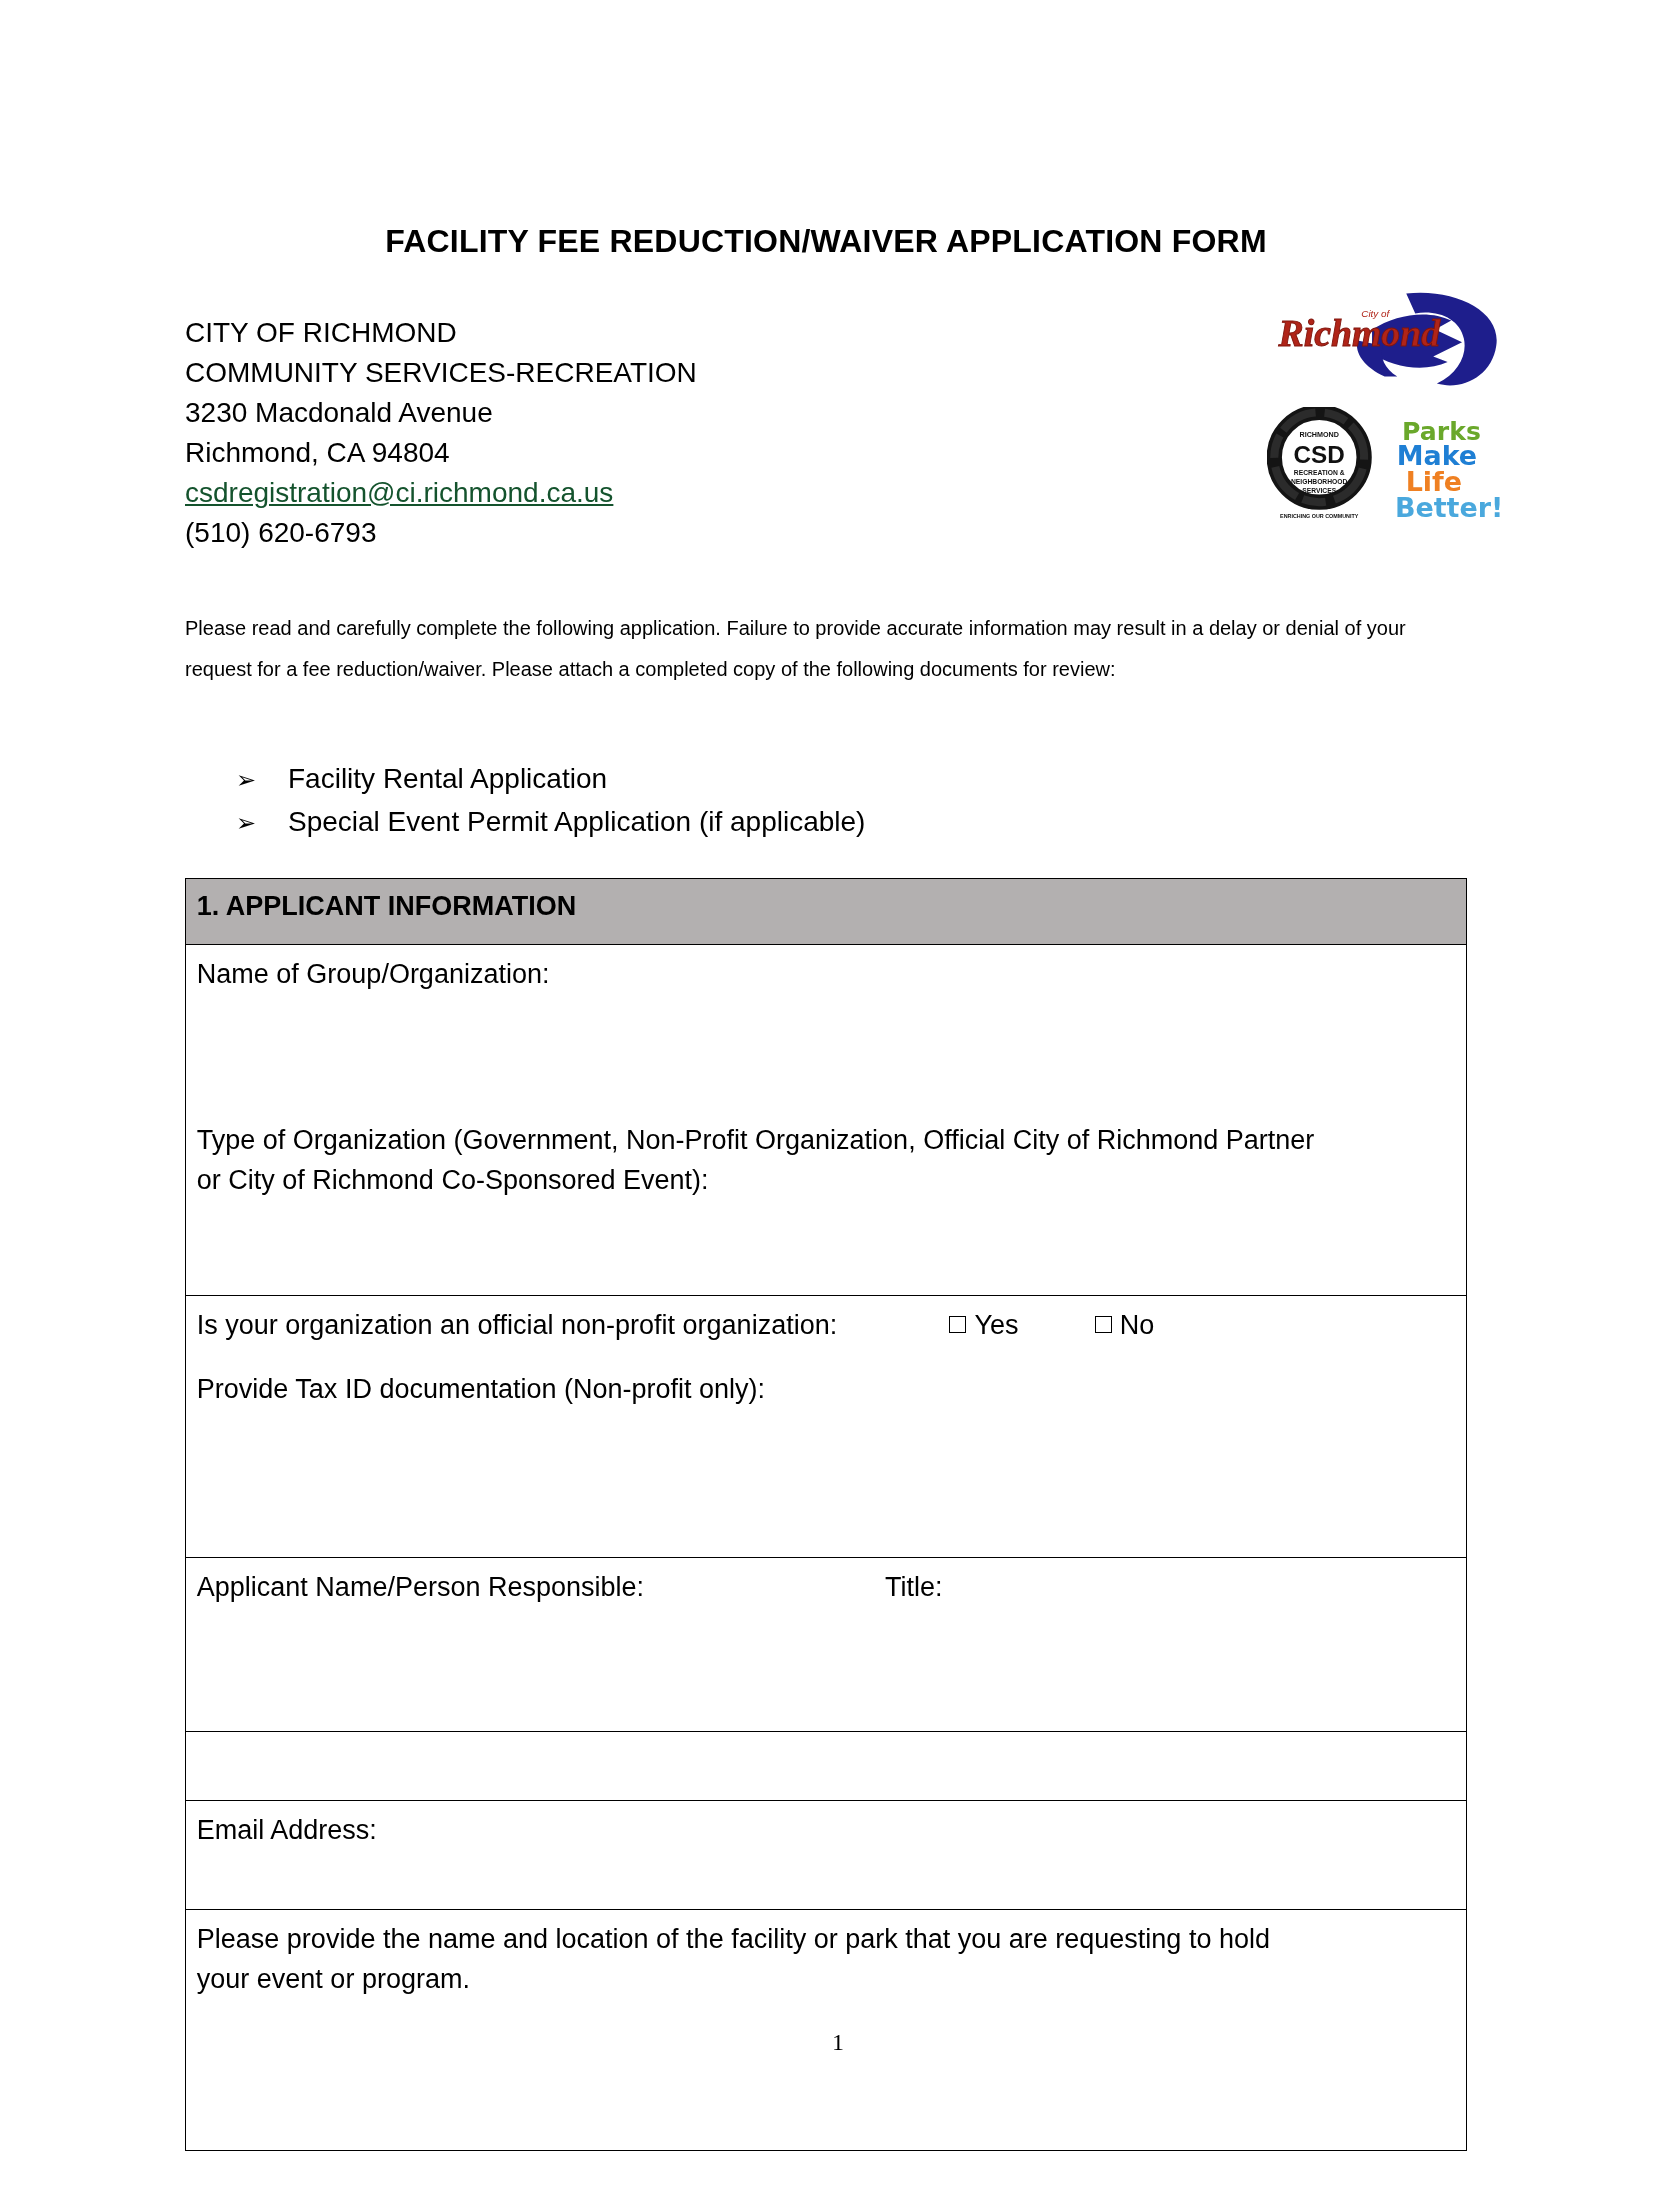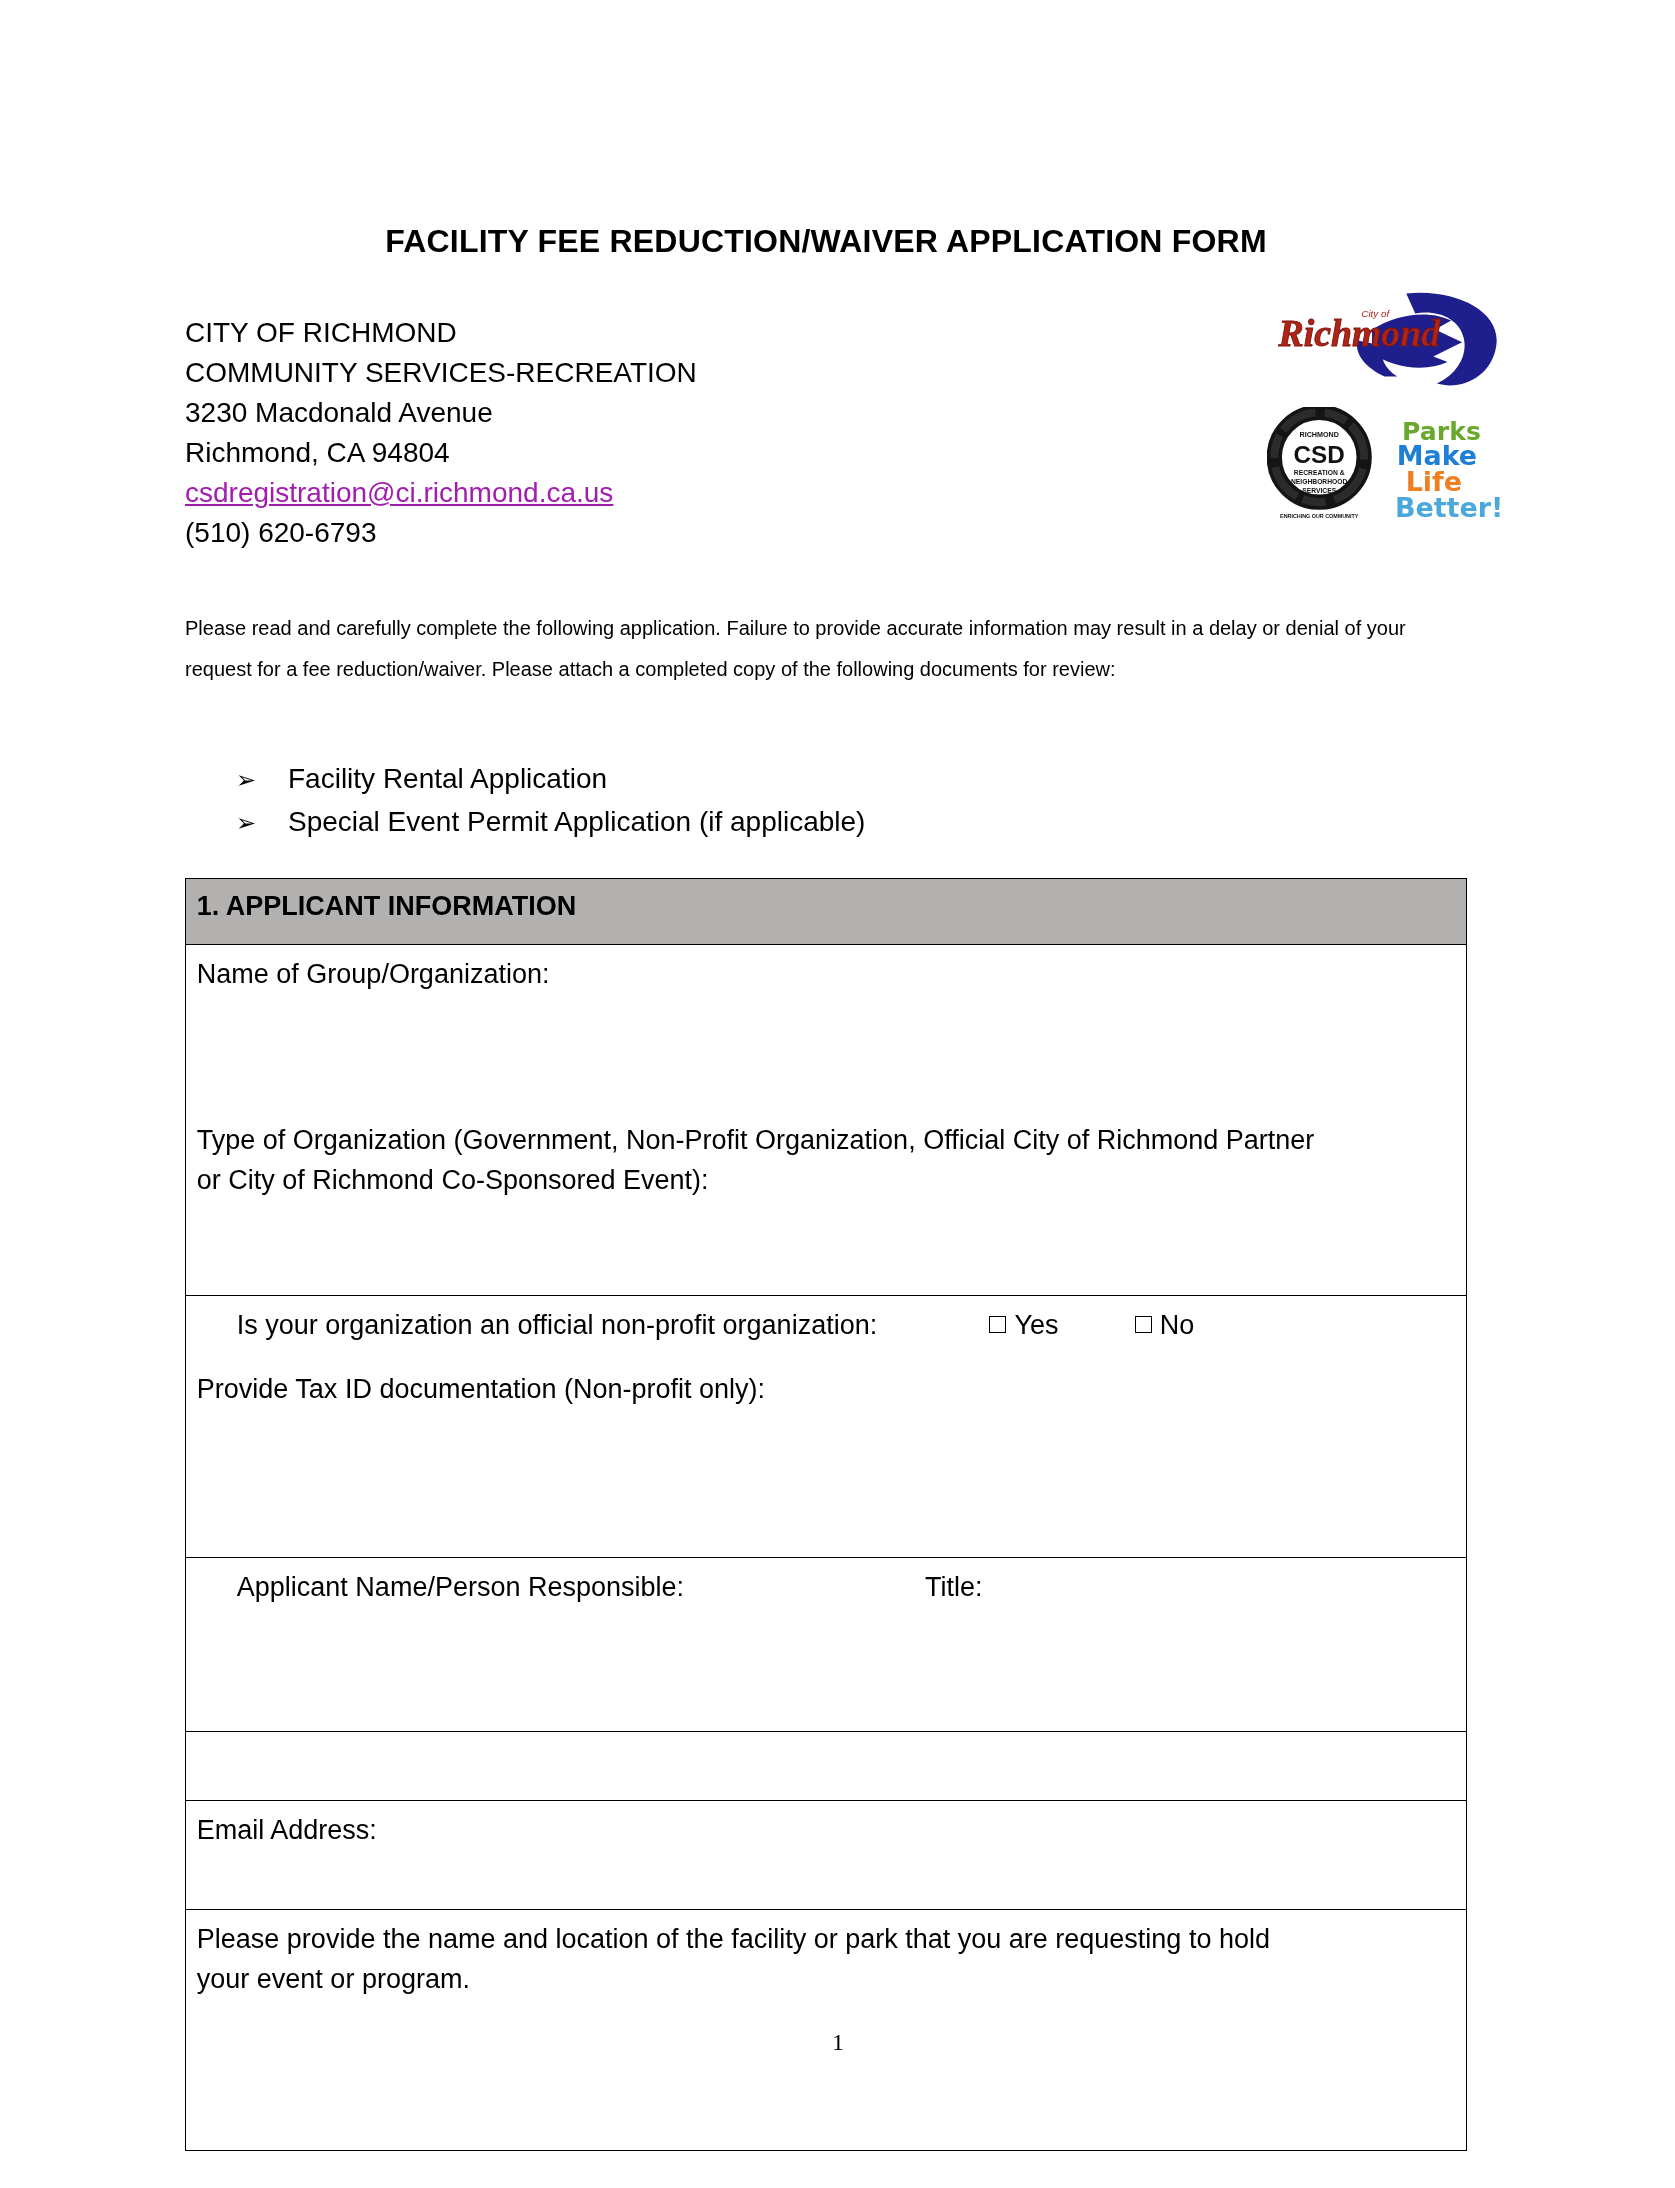--- a/index.html
+++ b/index.html
@@ -42,21 +42,21 @@
   
   .address-block {
     position: absolute;
     left: 185px;
     top: 313px;
     font-size: 28px;
     line-height: 40px;
   }
   .address-line { white-space: nowrap; }
   .email-link {
-    color: #a21caf;
+    color: #14532d;
     text-decoration: underline;
   }
 
   
   .logo-richmond {
     position: absolute;
     left: 1271px;
     top: 290px;
     width: 230px;
     height: 99px;
@@ -133,21 +133,21 @@
 
   
   .h-name   { height: 126px; }
   .h-type   { height: 86px; }
   .h-np     { height: 139px; }
   .h-appl   { height: 115px; }
   .h-phone  { height: 50px; }
   .h-email  { height: 50px; }
   .h-fac    { height: 142px; }
 
-  .inline-row { white-space: nowrap; margin-left: 40px; }
+  .inline-row { white-space: nowrap; }
   .spacer-title { display: inline-block; width: 241px; }
   .spacer-alt   { display: inline-block; width: 180px; }
   .spacer-yes   { display: inline-block; width: 112px; }
   .spacer-no    { display: inline-block; width: 76px; }
 
   .checkbox {
     display: inline-block;
     width: 15.3px;
     height: 15.3px;
     border: 1.8px solid #000000;

